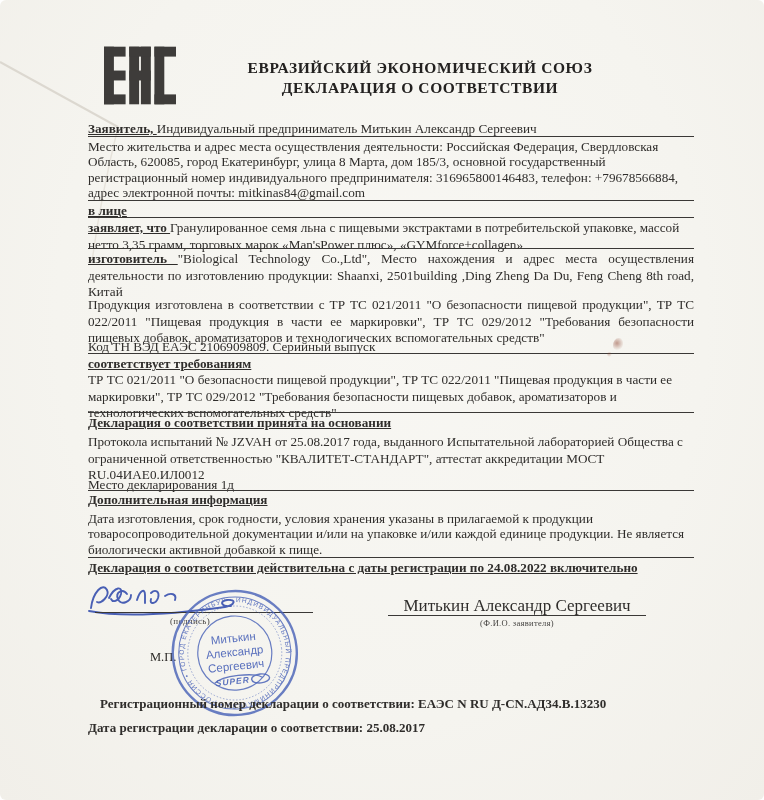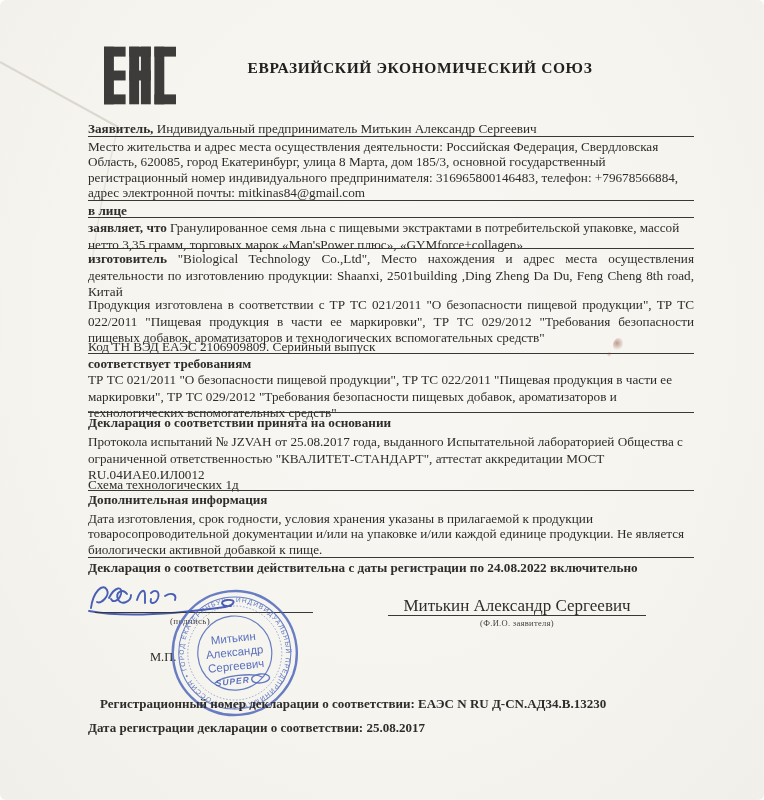--- a/index.html
+++ b/index.html
@@ -7,21 +7,21 @@
     position:relative;
     width:764px;height:800px;
     background:
       radial-gradient(ellipse at 50% 40%, #f8f7f3 0%, #f5f4ef 60%, #f1efe9 100%);
     overflow:hidden;
     font-family:"Liberation Serif","DejaVu Serif",serif;
     color:#2f2d2b;
     border-radius:6px;
   }
   .abs{position:absolute;}
-  .b{font-weight:bold;}
+  .b{font-weight:bold;text-decoration:underline;}
   .title{
     font-weight:bold;
     font-size:15.5px;
     line-height:20px;
     text-align:center;
     letter-spacing:.6px;
     color:#232120;
   }
   .para{
     font-size:13.2px;
@@ -74,20 +74,21 @@
       <rect x="28" y="26.5" width="24" height="11"></rect>
 
       <rect x="56" y="0" width="11" height="64"></rect>
       <rect x="56" y="0" width="24" height="11"></rect>
       <rect x="56" y="53" width="24" height="11"></rect>
     </g>
   </svg>
 
   <div class="abs title" style="left:215px;top:58px;width:410px;">
     <div>ЕВРАЗИЙСКИЙ ЭКОНОМИЧЕСКИЙ  СОЮЗ</div>
+    <div>ДЕКЛАРАЦИЯ О СООТВЕТСТВИИ</div>
   </div>
 
   <div class="abs para" style="top:121px;"><span class="b">Заявитель, </span><span>Индивидуальный предприниматель Митькин Александр Сергеевич</span></div>
   <div class="abs rule" style="top:136px;"></div>
 
   <div class="abs para addr" style="top:139px;">Место жительства и адрес места осуществления деятельности: Российская Федерация, Свердловская Область, 620085, город Екатеринбург,  улица 8 Марта, дом 185/3, основной государственный регистрационный номер индивидуального предпринимателя: 316965800146483, телефон: +79678566884, адрес электронной почты: mitkinas84@gmail.com</div>
   <div class="abs rule" style="top:200px;"></div>
 
   <div class="abs para b" style="top:203px;">в лице</div>
   <div class="abs rule" style="top:217px;"></div>
@@ -101,21 +102,21 @@
 
   <div class="abs para" style="top:339px;">Код ТН ВЭД ЕАЭС 2106909809. Серийный выпуск</div>
   <div class="abs rule" style="top:353px;"></div>
 
   <div class="abs para b" style="top:356px;">соответствует требованиям</div>
   <div class="abs para" style="top:372px;">ТР ТС 021/2011 "О безопасности пищевой продукции", ТР ТС 022/2011 "Пищевая продукция в части ее маркировки", ТР ТС 029/2012 "Требования безопасности пищевых добавок, ароматизаторов и технологических вспомогательных средств"</div>
   <div class="abs rule" style="top:412px;"></div>
 
   <div class="abs para b" style="top:415px;">Декларация о соответствии принята на основании</div>
   <div class="abs para" style="top:434px;">Протокола испытаний № JZVAH от 25.08.2017 года, выданного Испытательной лабораторией Общества с ограниченной ответственностью "КВАЛИТЕТ-СТАНДАРТ",  аттестат аккредитации МОСТ RU.04ИАЕ0.ИЛ0012</div>
-  <div class="abs para" style="top:477px;">Схема технологических 1д</div>
+  <div class="abs para" style="top:477px;">Место декларирования 1д</div>
   <div class="abs rule" style="top:490px;"></div>
 
   <div class="abs para addr" style="top:511px;">Дата изготовления, срок годности, условия хранения указаны  в прилагаемой к продукции товаросопроводительной документации и/или на упаковке и/или каждой единице продукции. Не является биологически активной добавкой к пище.</div>
   <div class="abs para b" style="top:492px;">Дополнительная информация</div>
   <div class="abs rule" style="top:557px;"></div>
 
   <div class="abs para b" style="top:560px;">Декларация о соответствии  действительна с даты регистрации по 24.08.2022 включительно</div>
 
   <svg class="abs" style="left:85px;top:578px;" width="210" height="50" viewBox="0 0 210 50">
     <g fill="none" stroke="#3b53b0" stroke-width="1.9" stroke-linecap="round" opacity=".92">

